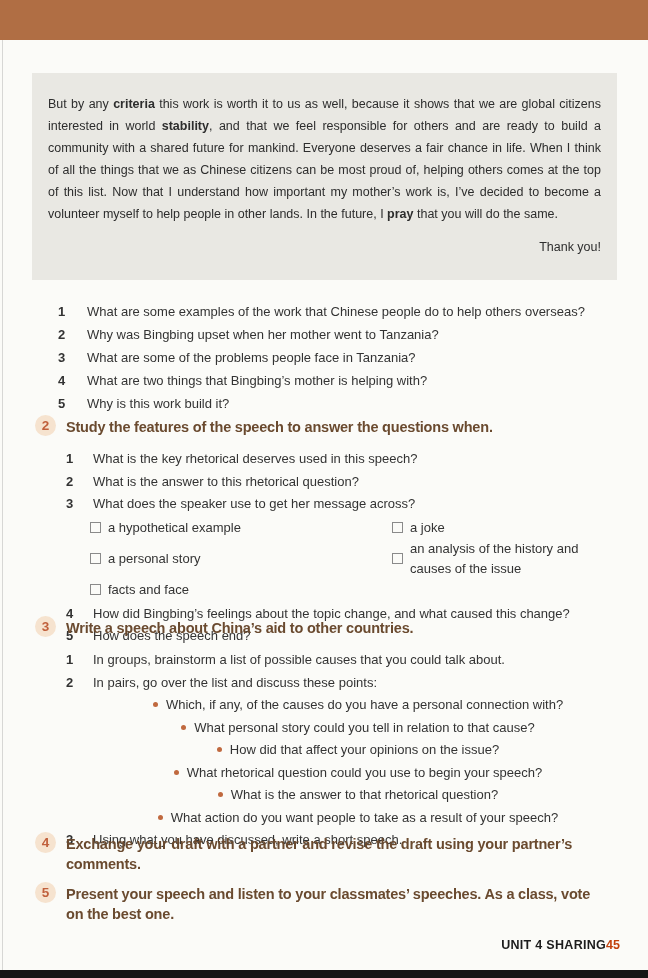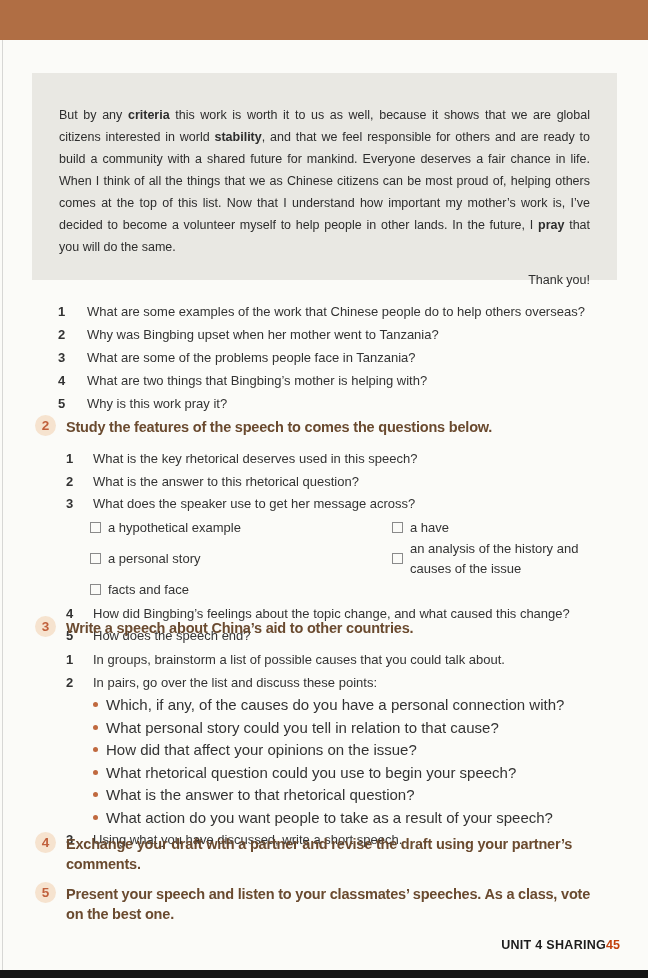--- a/index.html
+++ b/index.html
@@ -22,21 +22,21 @@
     background:rgba(0,0,0,0.14);
   }
 
   .speech-box {
     position:absolute; top:73px; left:32px; width:585px; height:207px;
     box-sizing:border-box;
     background:#e9e8e3;
     padding:20px 16px 0 16px;
     font-size:12.5px; line-height:22px; color:#2d2d2d;
   }
-  .speech-box p { margin:11px; text-align:justify; }
+  .speech-box p { margin:0; text-align:justify; }
   .speech-box .closing { margin-top:11px; text-align:right; }
   .bold { font-weight:bold; }
 
   .q-list { position:absolute; top:300px; left:58px; width:565px; }
   .q-row { display:flex; font-size:13px; line-height:23px; color:#333; }
   .q-num { width:29px; font-weight:bold; flex:none; }
   .q-text { flex:1; }
 
   .activity { position:absolute; left:35px; width:588px; }
   .activity-2 { top:417px; }
@@ -63,21 +63,21 @@
   .cb-grid {
     display:grid; grid-template-columns:302px auto;
     margin:2px 0 3px 24px; row-gap:1px;
   }
   .cb-item { display:flex; align-items:center; font-size:13px; line-height:20px; color:#333; }
   .checkbox {
     width:9px; height:9px; border:1px solid #8a8a8a;
     background:#fbfbf8; flex:none; margin-right:7px;
   }
 
-  .bullet-row { display:flex; font-size:15px; line-height:22.5px; color:#333; margin-left:27px; }
+  .bullet-row { display:flex; font-size:13px; line-height:22.5px; color:#333; margin-left:27px;justify-content:center; }
   .bullet-dot {
     width:5px; height:5px; border-radius:50%; background:#c0693f;
     flex:none; margin:8px 8px 0 0;
   }
 
   .footer {
     position:absolute; top:938px; right:28px;
     display:flex; align-items:baseline; 
     font-size:12.5px; color:#1c1c1c;
   }
@@ -119,28 +119,28 @@
         <span class="q-text">What are some of the problems people face in Tanzania?</span>
       </div>
 
       <div class="q-row">
         <span class="q-num">4</span>
         <span class="q-text">What are two things that Bingbing’s mother is helping with?</span>
       </div>
 
       <div class="q-row">
         <span class="q-num">5</span>
-        <span class="q-text">Why is this work pray it?</span>
+        <span class="q-text">Why is this work build it?</span>
       </div>
     </div>
 
   <div class="activity activity-2">
     <div class="activity-head">
       <span class="badge">2</span>
-      <span class="activity-title">Study the features of the speech to comes the questions below.</span>
+      <span class="activity-title">Study the features of the speech to answer the questions when.</span>
     </div>
     <div class="activity-body">
       <div>
 
           <div class="q-row">
             <span class="q-num">1</span>
             <span class="q-text">What is the key rhetorical deserves used in this speech?</span>
           </div>
 
           <div class="q-row">
@@ -156,21 +156,21 @@
       <div class="cb-grid">
 
 
           <div class="cb-item">
             <span class="checkbox"></span>
             <span class="cb-label">a hypothetical example</span>
           </div>
 
           <div class="cb-item">
             <span class="checkbox"></span>
-            <span class="cb-label">a have</span>
+            <span class="cb-label">a joke</span>
           </div>
 
           <div class="cb-item">
             <span class="checkbox"></span>
             <span class="cb-label">a personal story</span>
           </div>
 
           <div class="cb-item">
             <span class="checkbox"></span>
             <span class="cb-label">an analysis of the history and causes of the issue</span>

